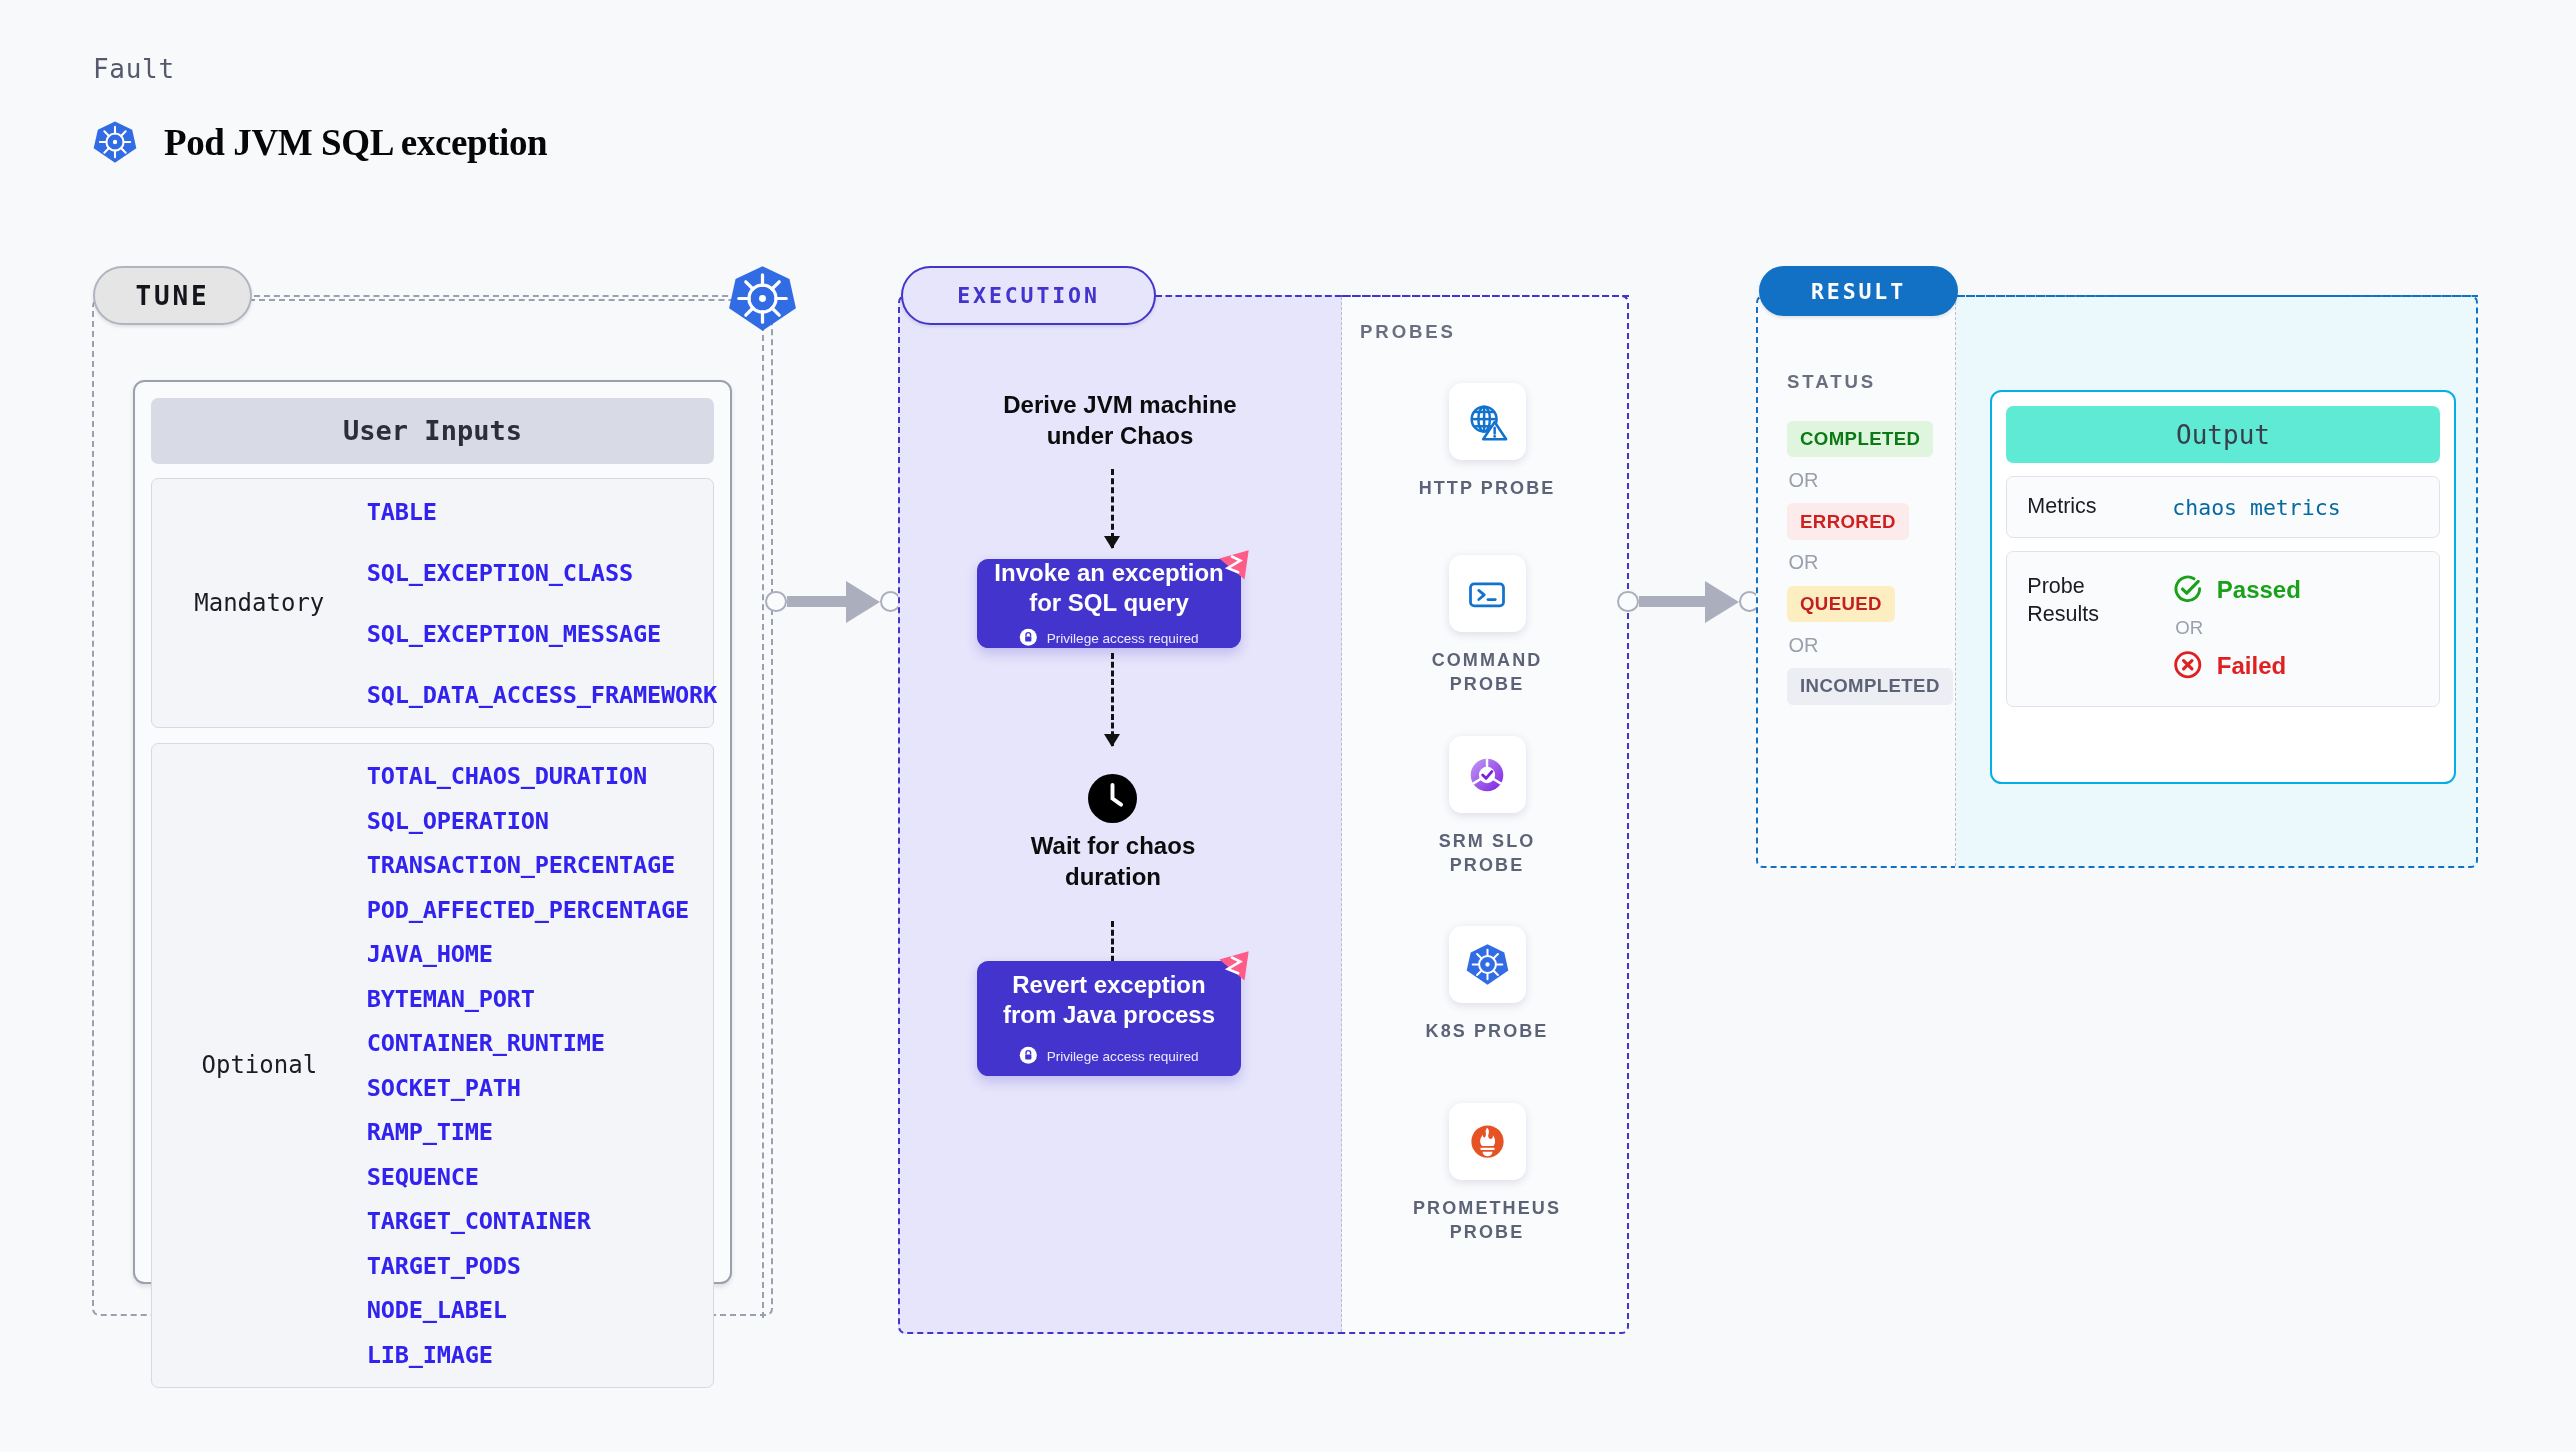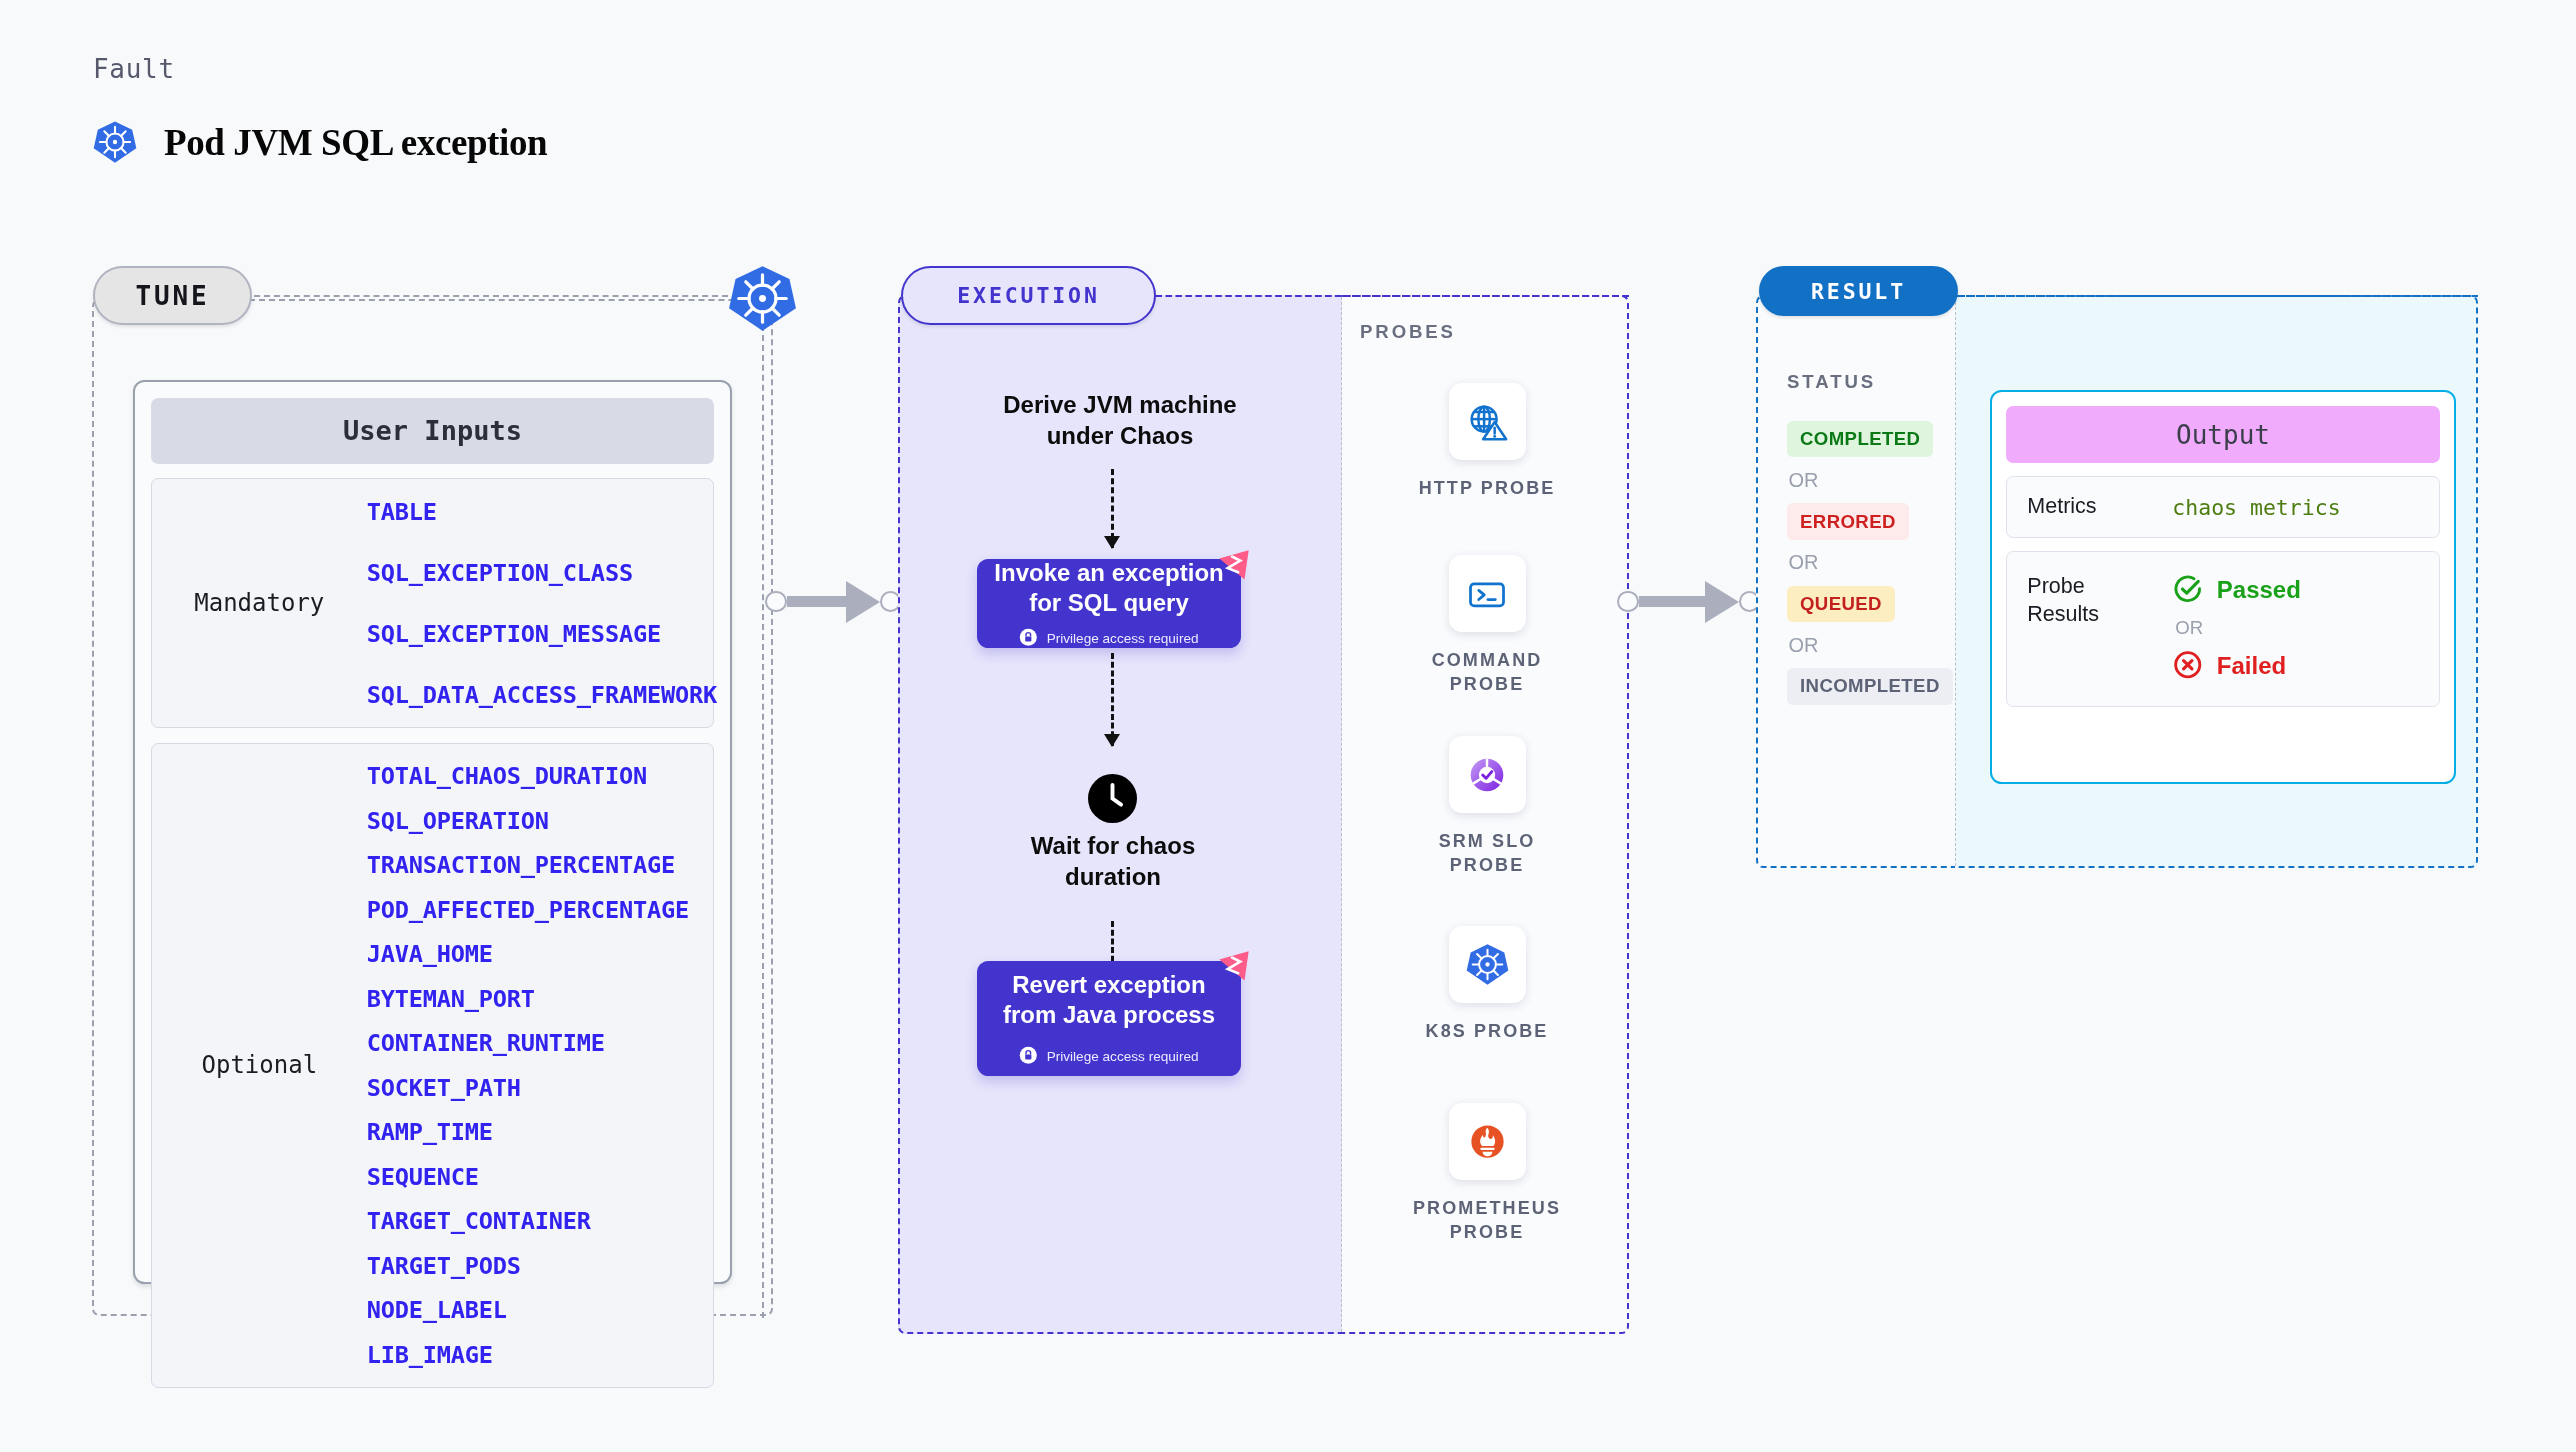--- a/index.html
+++ b/index.html
@@ -119,33 +119,33 @@
   .b-errored    { background:#fdeaea; color:#cf2020; }
   .b-queued     { background:#fdeec2; color:#c32020; }
   .b-incomplete { background:#eceef4; color:#5d6376; }
   .or-txt { font-size:20px; color:#9aa0ad; margin:11.5px 0 11.5px 1.4px; }
 
   
   .out-card {
     position:absolute; background:#ffffff; border:2.9px solid #06aee6; border-radius:11.5px; padding:14.3px;
   }
   .out-header {
-    background:#f0abfc; border-radius:7.2px; height:57px;
+    background:#5eead4; border-radius:7.2px; height:57px;
     display:flex; align-items:center; justify-content:center;
     font-family:"DejaVu Sans Mono", monospace; font-size:26px; color:#3a3e4b;
   }
   .out-row {
     margin-top:13px; background:#fafbfd; border:1.4px solid #dfe2ea; border-radius:7.2px;
     display:flex; align-items:center; padding:15.8px 0;
   }
   .out-key {
     width:165px; flex:0 0 165px; padding-left:20px;
     font-family:Liberation Sans, sans-serif; font-size:21.5px; color:#1a1c23; line-height:1.3; white-space:pre-line;
   }
-  .out-val-metrics { font-family:"DejaVu Sans Mono", monospace; font-size:21.5px; color:#4d7c0f; }
+  .out-val-metrics { font-family:"DejaVu Sans Mono", monospace; font-size:21.5px; color:#0369a1; }
   .pr-line { display:flex; align-items:center; gap:13px; }
   .pr-pass { font-size:24px; font-weight:bold; color:#1aa11a; }
   .pr-fail { font-size:24px; font-weight:bold; color:#e02020; }
   .pr-or   { font-size:18.6px; color:#9aa0ad; margin:10px 0 10px 2.9px; }
 
   
   .conn { position:absolute; height:43px; display:flex; align-items:center; }
   .conn .dot {
     width:21.5px;height:21.5px;border-radius:50%;background:#fafbfd;border:2.9px solid #aaaebd;flex:0 0 21.5px;
   }

